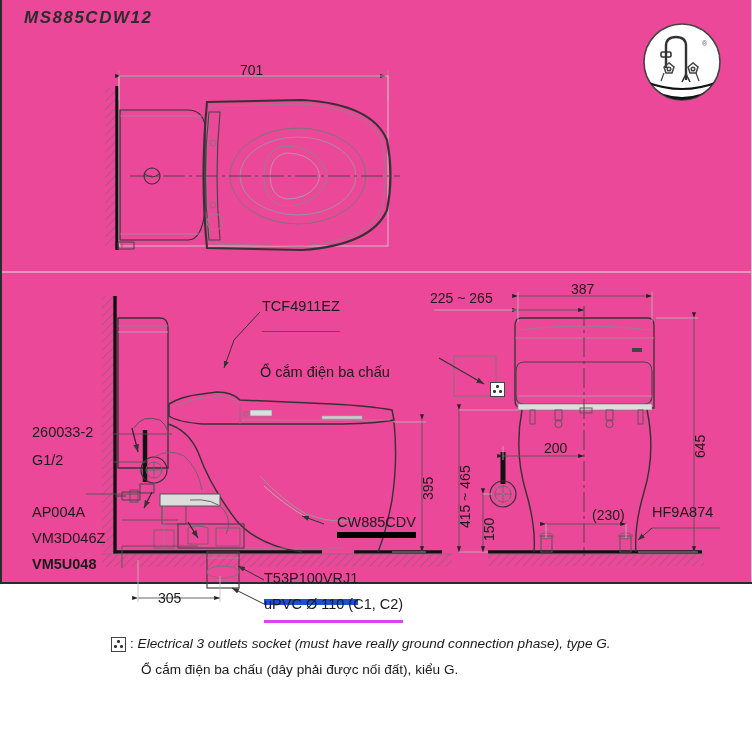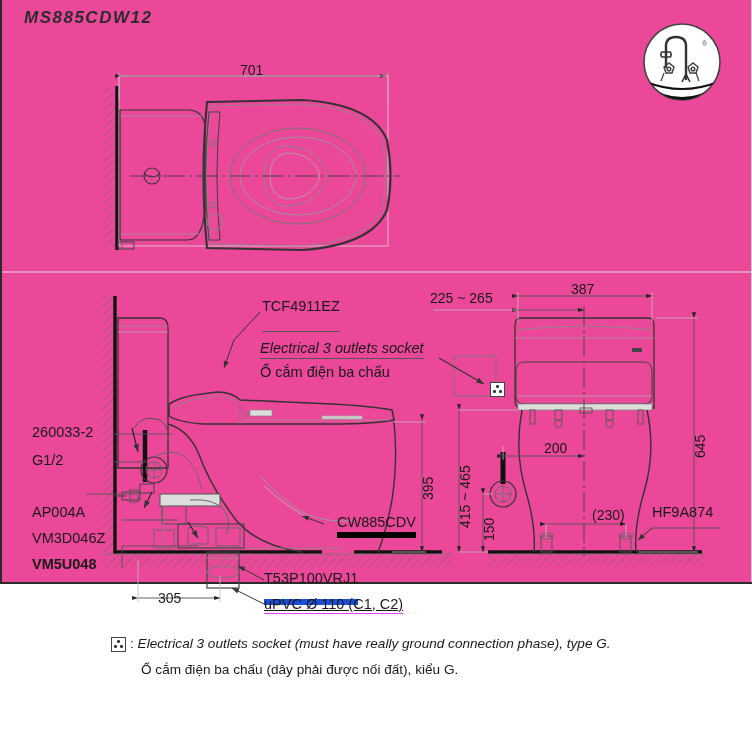--- a/index.html
+++ b/index.html
@@ -324,25 +324,24 @@
   <div class="lbl" style="left:30px;top:504px;">AP004A</div>
   <div class="lbl" style="left:30px;top:530px;">VM3D046Z</div>
   <div class="lbl" style="left:30px;top:556px;font-weight:bold;">VM5U048</div>
 
   <div class="lbl" style="left:260px;top:298px;border-bottom:1px solid #555;padding-bottom:16px;">TCF4911EZ</div>
 
   <div class="lbl" style="left:335px;top:514px;border-bottom:6px solid #000000;padding-bottom:1px;">CW885CDV</div>
 
   <div class="lbl" style="left:262px;top:570px;border-bottom:6px solid #1d4ed8;padding-bottom:12px;">T53P100VRJ1</div>
 
-  <div class="lbl" style="left:262px;top:596px;border-bottom:1px solid #d946ef;padding-bottom:0;text-decoration:underline;">uPVC Ø 110 (C1, C2)</div>
+  <div class="lbl" style="left:262px;top:596px;border-bottom:3px solid #d946ef;padding-bottom:7px;">uPVC Ø 110 (C1, C2)</div>
 
   <div class="lbl" style="left:650px;top:504px;text-align:center;">HF9A874</div>
 
-  <div class="lbl ital" style="left:258px;top:340px;border-bottom:1px solid #555;padding-bottom:1px;">Electrical 3 outlets socket</div>
   <div class="lbl" style="left:258px;top:364px;">Ổ cắm điện ba chấu</div>
 
   <div class="sockbox" style="left:488px;top:382px;">
     <i style="left:5.2px;top:2.4px;"></i>
     <i style="left:2.2px;top:7.4px;"></i>
     <i style="left:8.2px;top:7.4px;"></i>
   </div>
 
   <div class="sockbox" style="left:109px;top:637px;">
     <i style="left:5.2px;top:2.4px;"></i>

